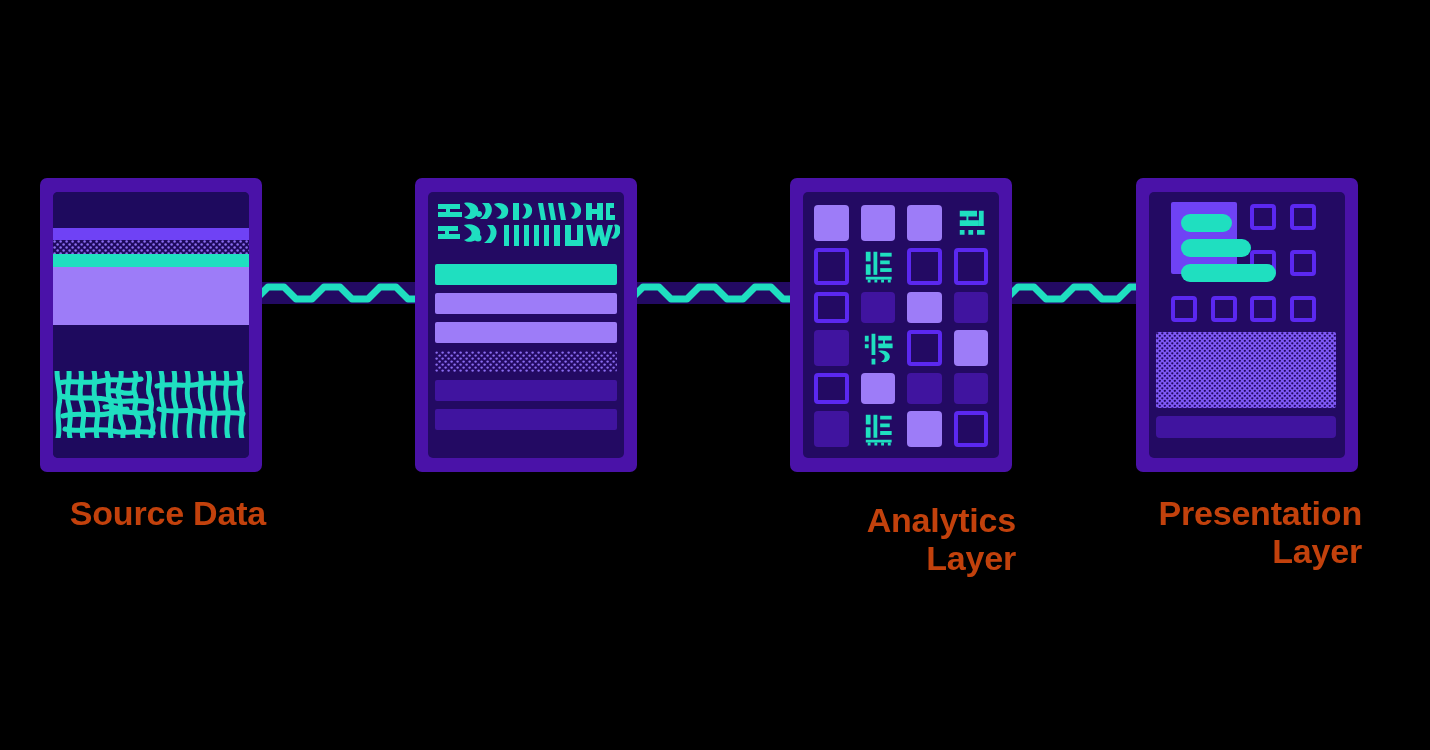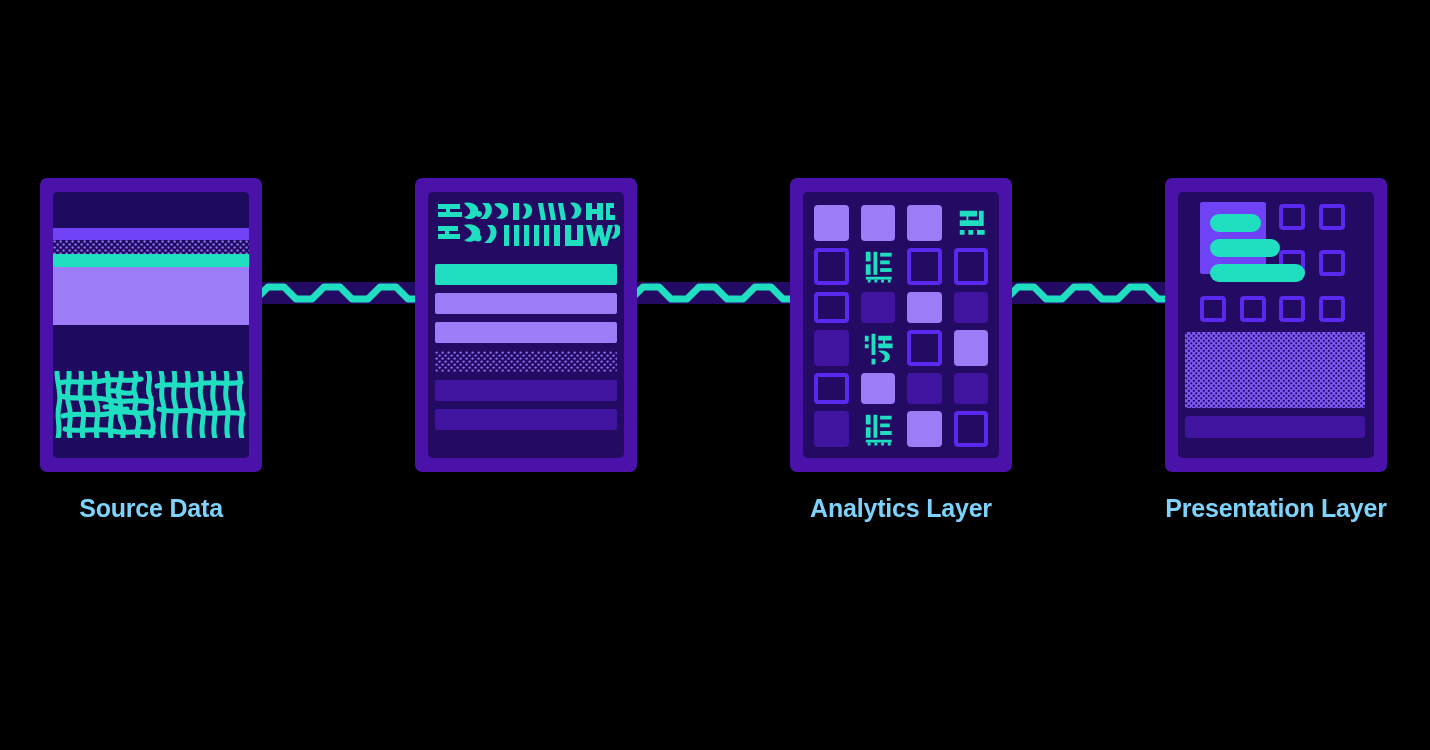--- a/index.html
+++ b/index.html
@@ -57,24 +57,24 @@
     height: 100%;
     box-sizing: border-box;
     background: #230a63;
     border-radius: 5px;
     position: relative;
     overflow: hidden;
   }
 
   .panel-label {
     margin-top: 22px;
-    text-align: center;
-    font-size: 25px;
+    text-align: right;
+    font-size: 34px;
     font-weight: bold;
-    color: #7dd3fc;
+    color: #c2410c;
     line-height: 1.12;
     letter-spacing: -0.2px;
     width: 230px;
   }
 
   
   .band { position: absolute; left: 0; width: 100%; }
 
   
   .row-bar {
@@ -275,21 +275,21 @@
           <svg width="100%" height="21" preserveAspectRatio="none">
               <rect width="100%" height="21" fill="url(#dotsRow)"></rect>
             </svg>
         </div>
         <div class="row-bar" style="top:188px; height:21px; background:#40149f;"></div>
         <div class="row-bar" style="top:217px; height:21px; background:#40149f;"></div>
       </div>
     </div>
   </div>
 
-  <div class="panel-col" style="left:788px;">
+  <div class="panel-col" style="left:788px;gap:7px;">
     <div class="panel-frame">
       <div class="panel-inner">
         <div class="agrid" id="analytics-grid">
             <div class="cell filled-light"></div>
             <div class="cell filled-light"></div>
             <div class="cell filled-light"></div>
             <div class="cell glyph">
               <svg viewBox="0 0 36 38" preserveAspectRatio="xMidYMid meet">
                 <g fill="#1fdfc0">
                   <path d="M6 6 h18 v6 h-11 v4 h13 v6 h-20 v-6 h9 v-4 h-9 z"></path>
@@ -362,21 +362,21 @@
               </svg>
             </div>
             <div class="cell filled-light"></div>
             <div class="cell outlined"></div>
           </div>
       </div>
     </div>
     <div class="panel-label">Analytics Layer</div>
   </div>
 
-  <div class="panel-col" style="left:1163px;">
+  <div class="panel-col" style="left:1134px;">
     <div class="panel-frame">
       <div class="panel-inner">
 
         <div class="pl-block" style="left:22px; top:10px; width:66px; height:72px;"></div>
 
         <div class="pl-sq" style="left:101px; top:12px; width:26px; height:26px;"></div>
         <div class="pl-sq" style="left:141px; top:12px; width:26px; height:26px;"></div>
         <div class="pl-sq" style="left:101px; top:58px; width:26px; height:26px;"></div>
         <div class="pl-sq" style="left:141px; top:58px; width:26px; height:26px;"></div>
 

